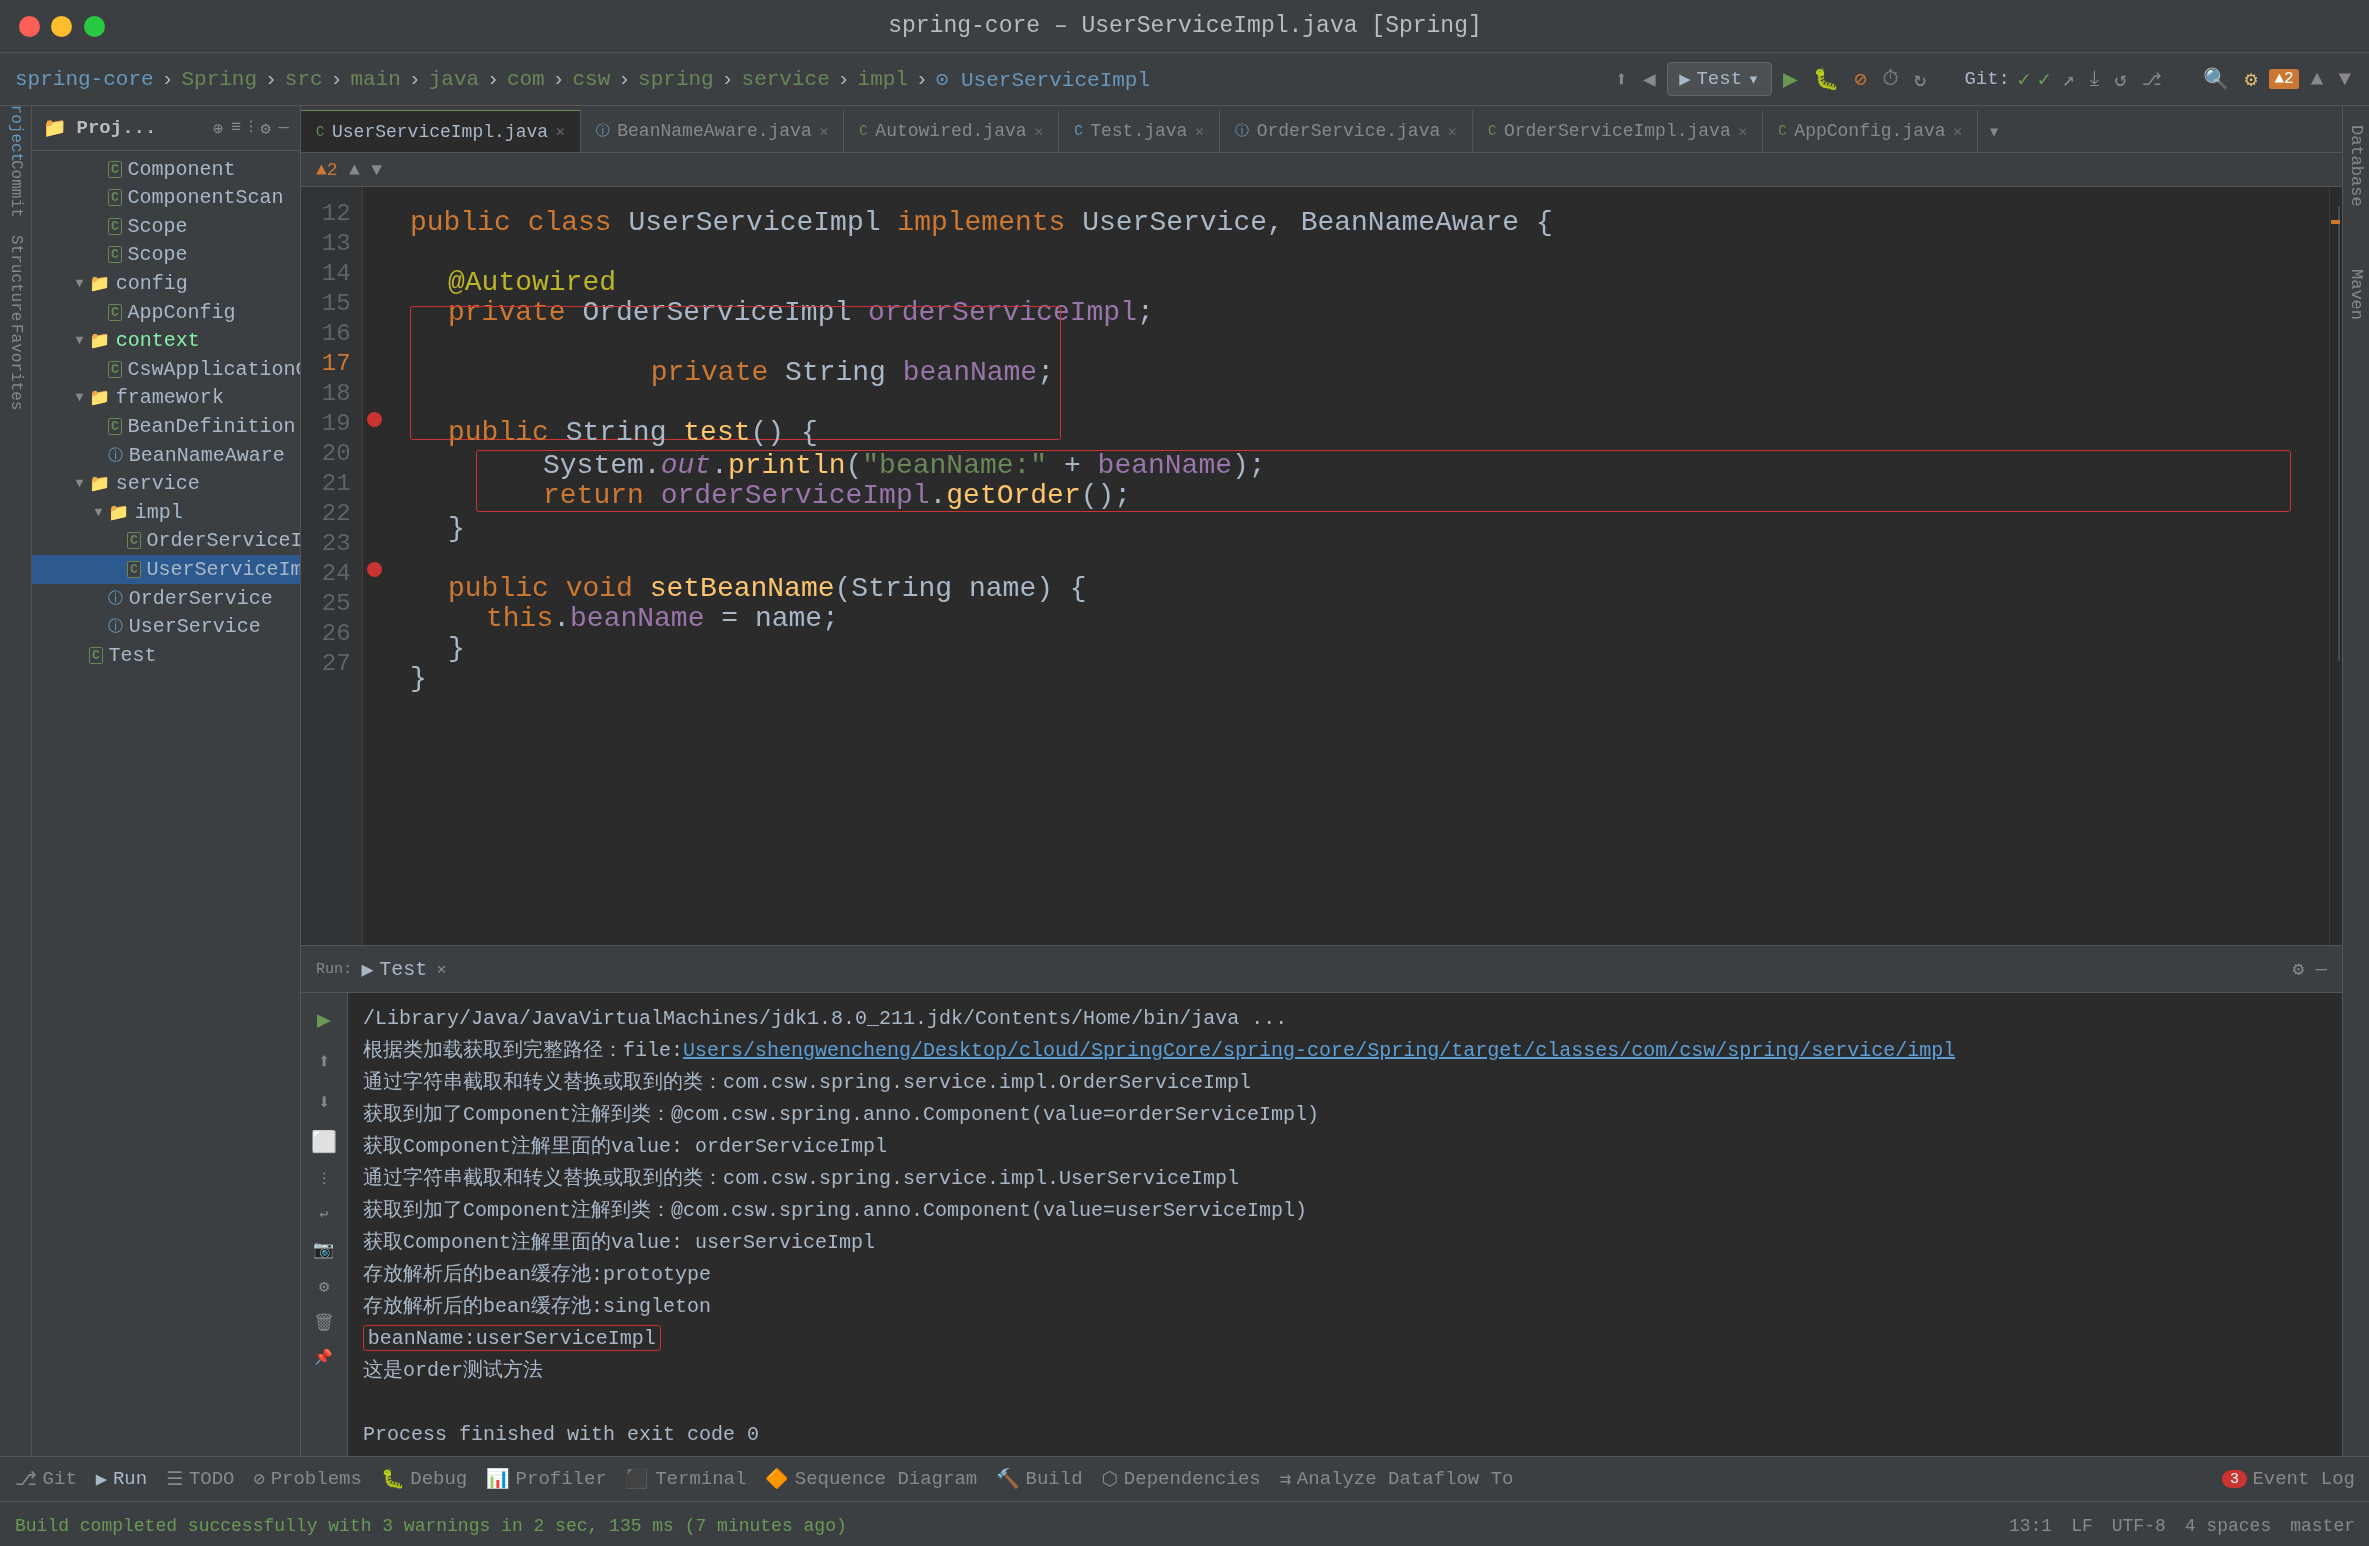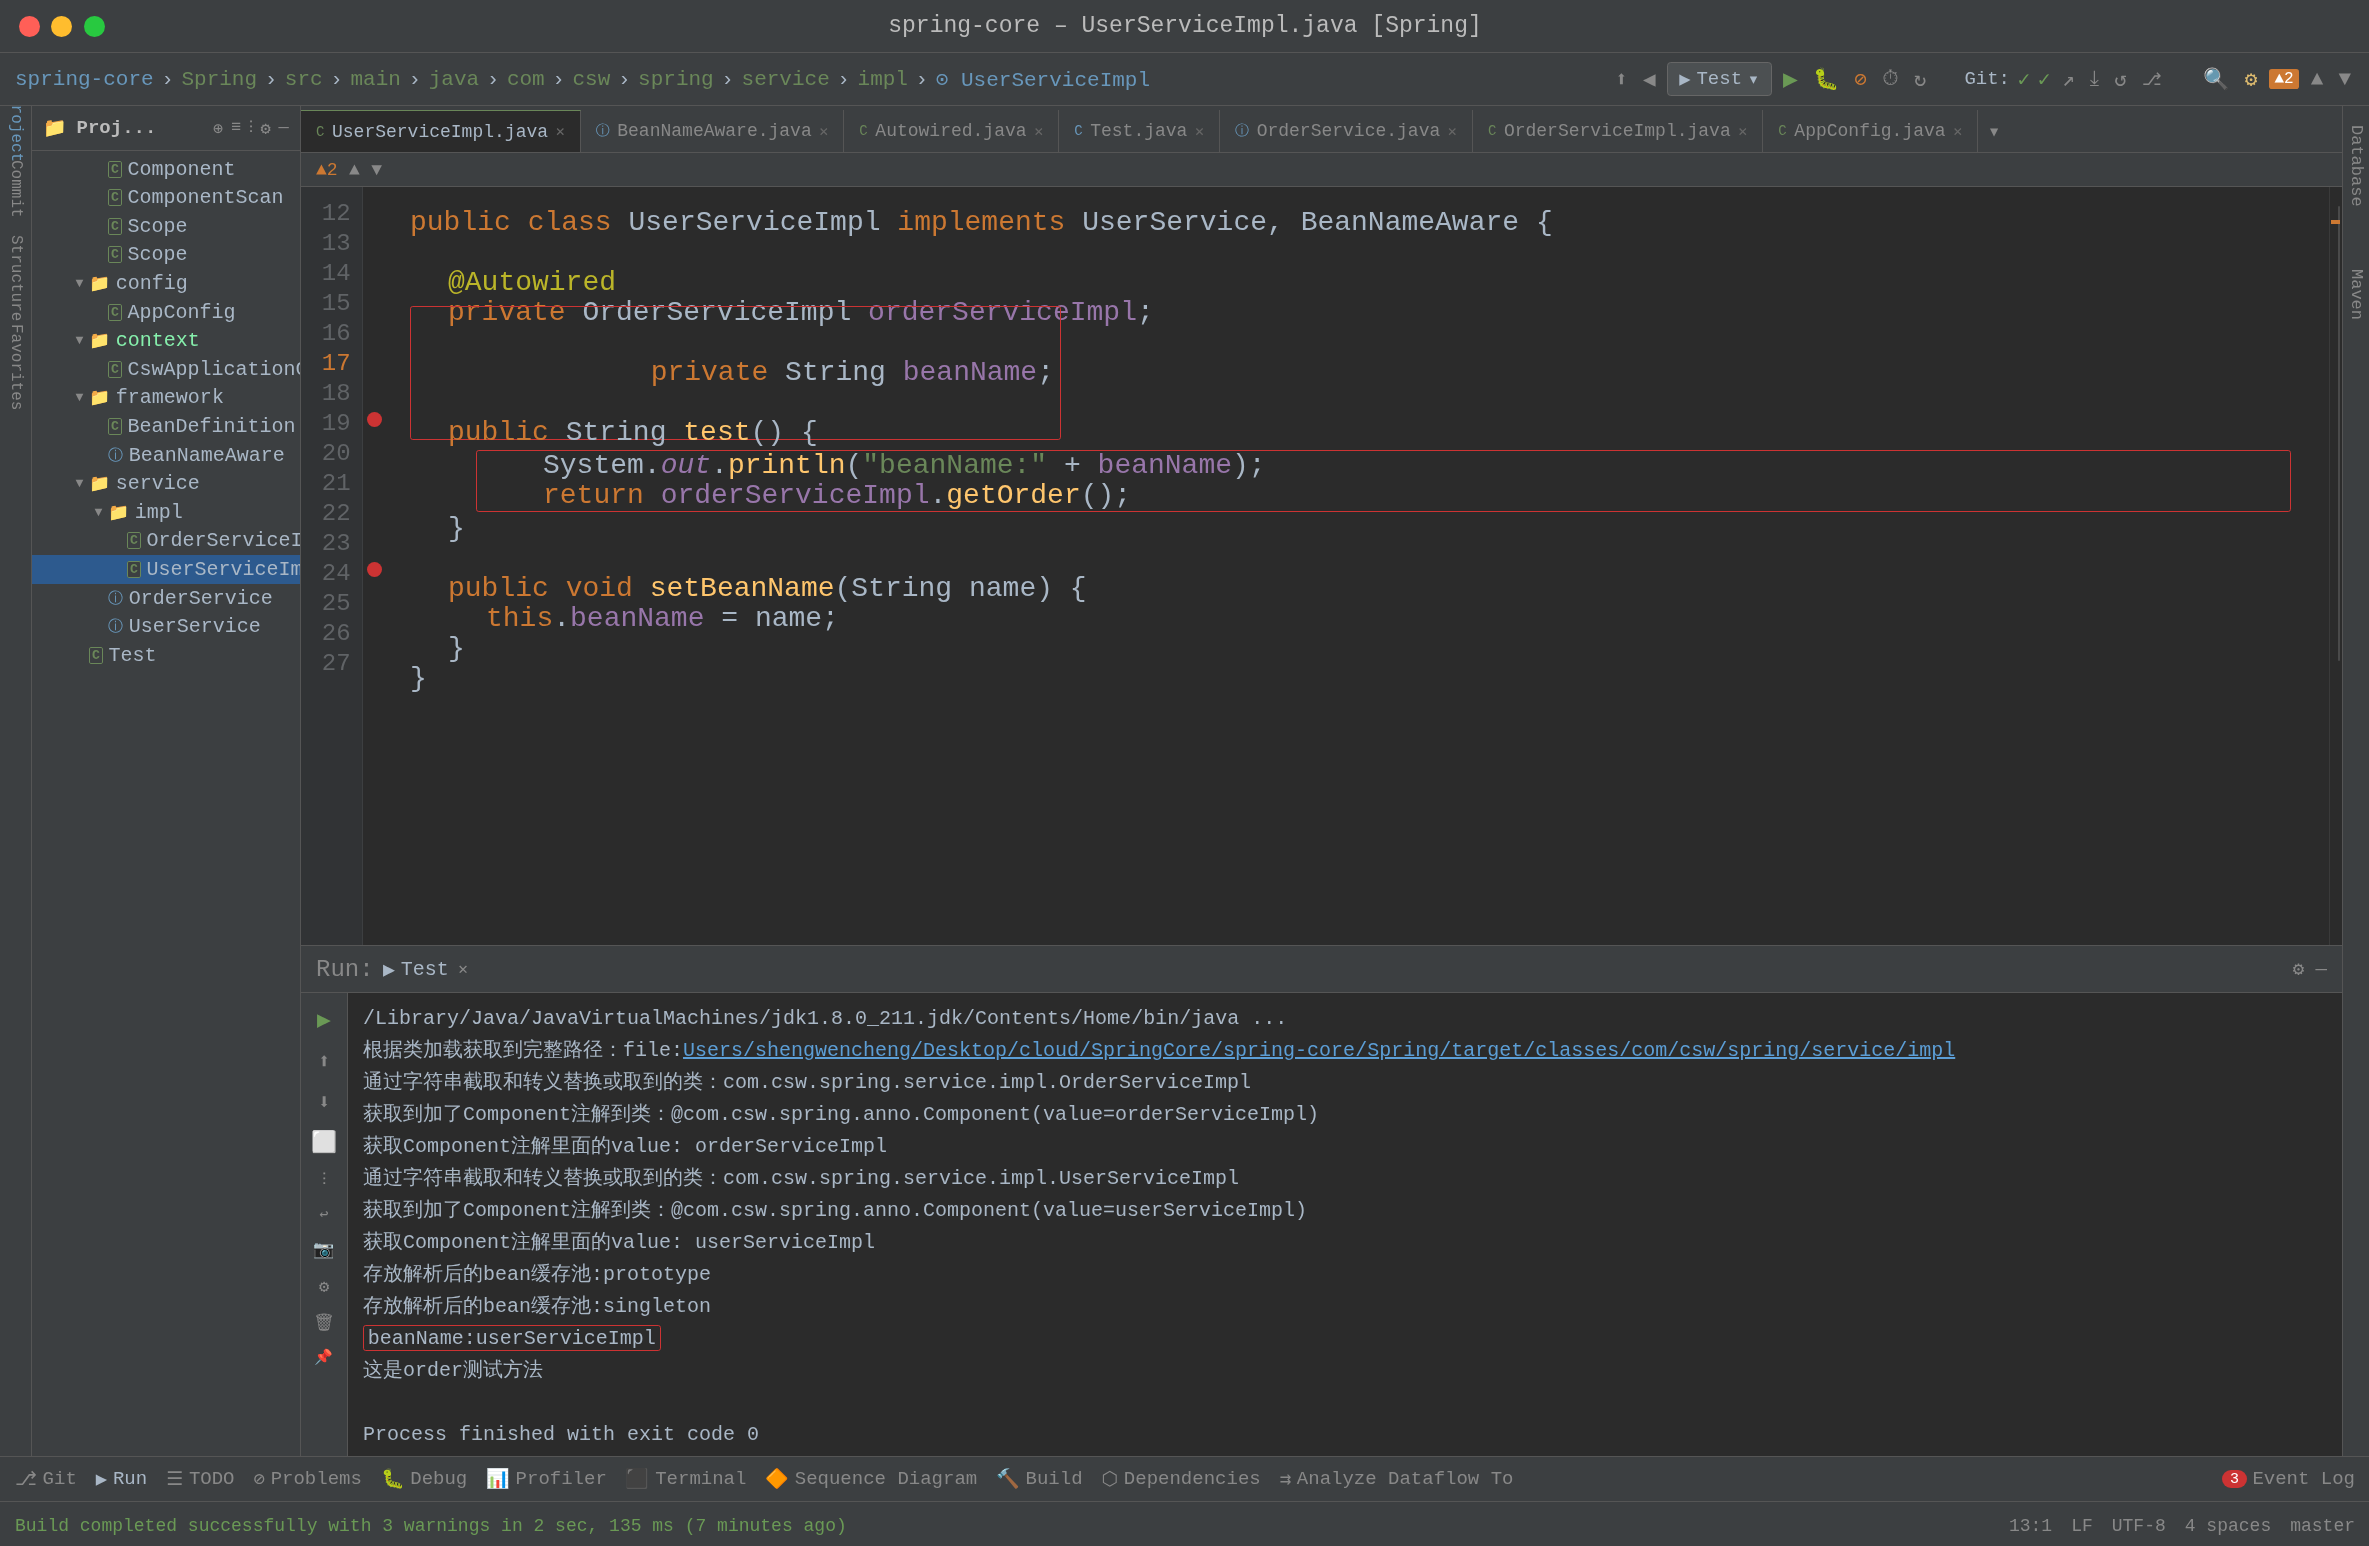--- a/index.html
+++ b/index.html
@@ -763,21 +763,21 @@
       </div>
 
       <div class="editor-scrollbar">
         <div style="position:absolute; right:1.9px; top:19px; width:1.9px; height:60%; background:#4a4a4a; border-radius:1.9px;"></div>
         <div class="warning-indicator" style="top:33px;"></div>
       </div>
     </div>
 
     <div class="run-panel">
       <div class="run-panel-header">
-        <span style="color:#888; font-size:24px;">Run:</span>
+        <span style="color:#888; font-size:15px;">Run:</span>
         <div class="run-panel-tab">
           <span>▶</span>
           <span>Test</span>
           <span style="color:#888; font-size:16px; margin-left:3.8px;">✕</span>
         </div>
         <div class="run-panel-controls">
           <span style="color:#888; font-size:19px;">⚙</span>
           <span style="color:#888; font-size:19px;">—</span>
         </div>
       </div>

